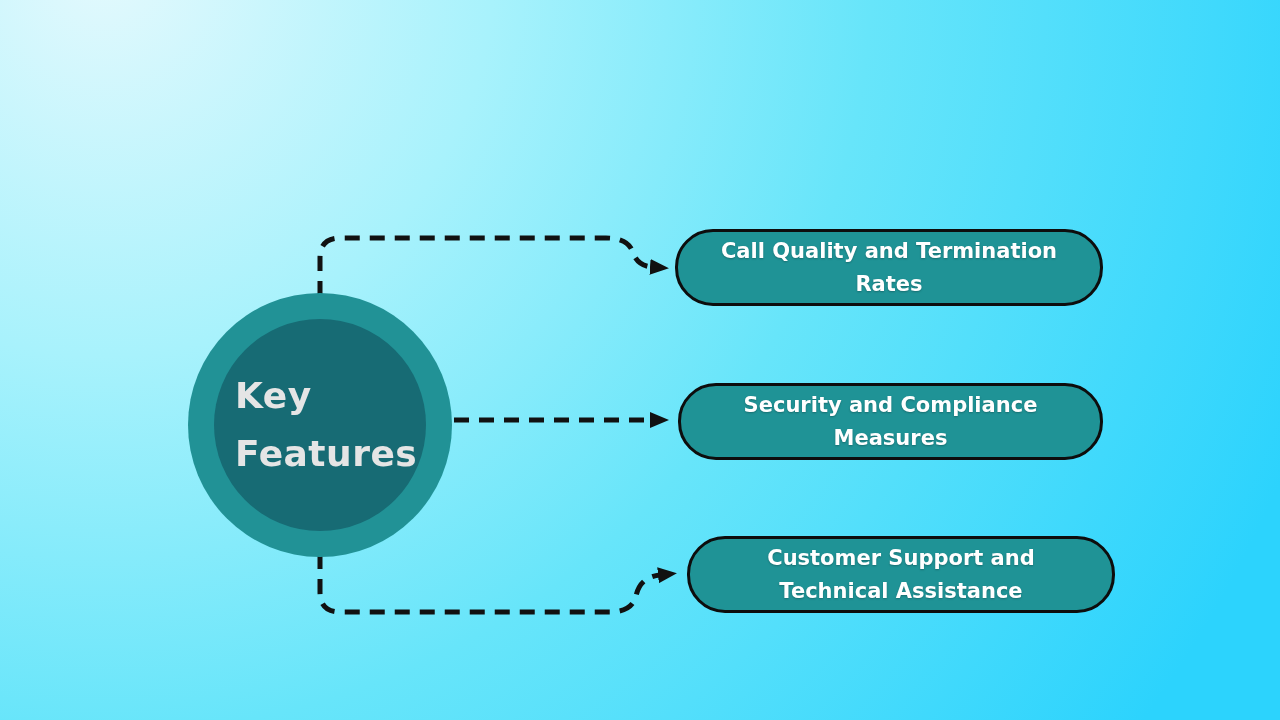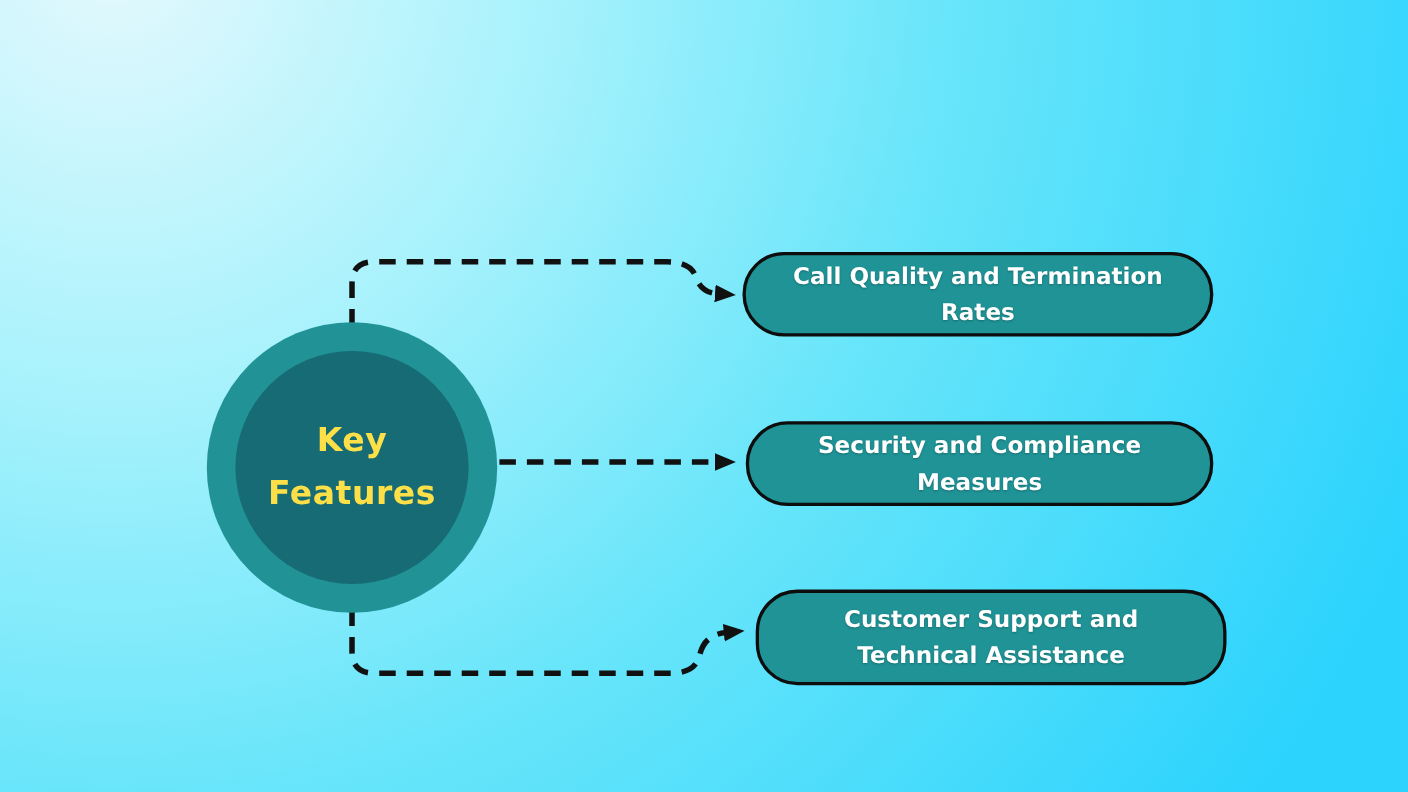--- a/index.html
+++ b/index.html
@@ -57,23 +57,22 @@
     width: 212px;
     height: 212px;
     border-radius: 50%;
     background: #176b74;
     display: flex;
     align-items: center;
     justify-content: center;
   }
   .hub-label {
     width: 170px;
-    text-align: center;
-    color: #fde047;
-    font-size: 30px;
+    color: #e5e5e5;
+    font-size: 36px;
     font-weight: bold;
     line-height: 1.6;
     letter-spacing: 0.5px;
   }
 
   .feature-box {
     position: absolute;
     background: #1f9396;
     border: 3px solid #0d0d0d;
     border-radius: 38px;
@@ -84,21 +83,21 @@
     text-align: center;
     color: #ffffff;
     font-size: 21px;
     font-weight: bold;
     line-height: 1.55;
     padding: 0 34px;
     text-shadow: 0 1px 2px rgba(0,0,0,0.25);
   }
   .box-1 { left: 675px; top: 229px; width: 428px; height: 77px; }
   .box-2 { left: 678px; top: 383px; width: 425px; height: 77px; }
-  .box-3 { left: 687px; top: 536px; width: 428px; height: 87px; }
+  .box-3 { left: 687px; top: 536px; width: 428px; height: 77px; }
 </style>
 </head>
 <body>
 
 <div class="canvas">
 
 
   <svg class="connectors" viewBox="0 0 1280 720" xmlns="http://www.w3.org/2000/svg">
     <defs>
       <marker id="arrowhead" markerUnits="userSpaceOnUse" markerWidth="22" markerHeight="22" refX="2" refY="10" orient="auto">

